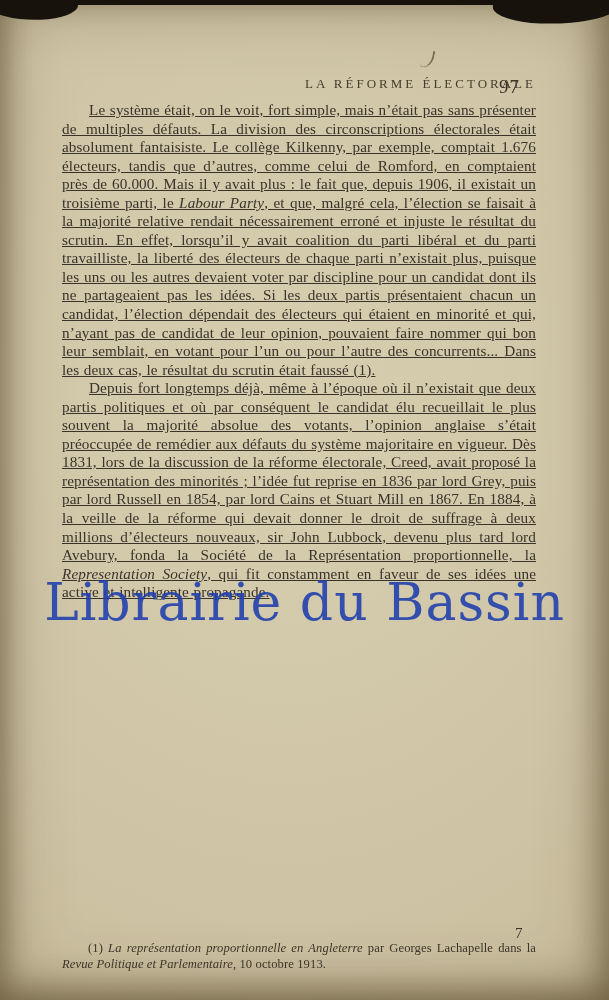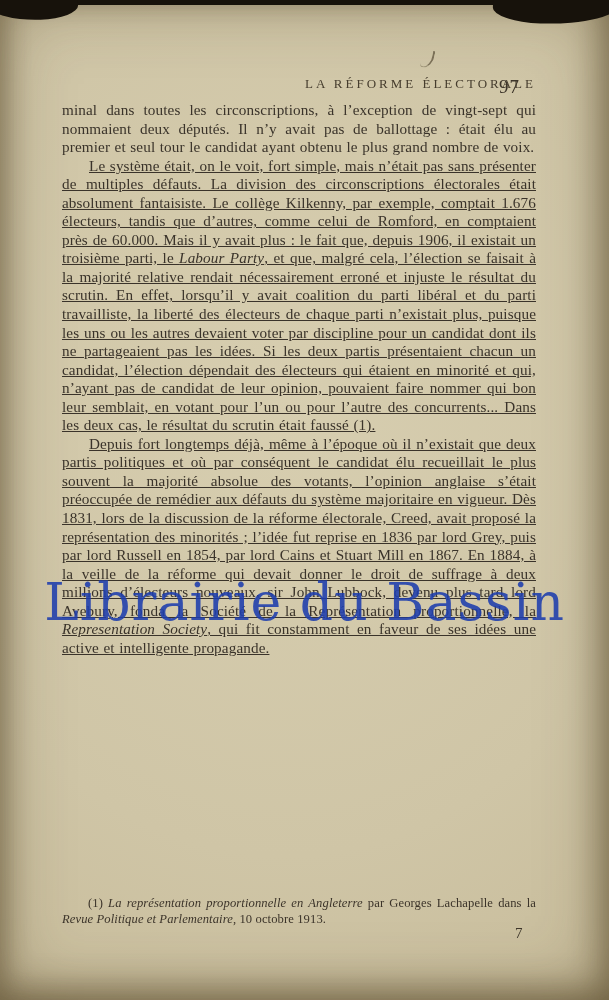--- a/index.html
+++ b/index.html
@@ -71,21 +71,21 @@
     position:absolute;top:572px;left:0;width:100%;
     text-align:center;
     font-family:"DejaVu Serif", serif;
     font-size:52px;
     letter-spacing:1px;
     white-space:nowrap;
     opacity:.88;
     pointer-events:none;
   }
   .footnote{
-    position:absolute;top:896px;left:62px;width:474px;
+    position:absolute;top:941px;left:62px;width:474px;
     font-size:12.6px;
     line-height:15.8px;
     text-align:justify;
     text-indent:26px;
     letter-spacing:.1px;
     color:#3c342a;
   }
   .folio{
     position:absolute;top:925px;left:515px;
     font-size:15px;
@@ -101,21 +101,20 @@
   <div class="corner-blob-left"></div>
   <div class="corner-blob-right"></div>
   <div class="stray-mark"></div>
 
   <div class="header">
     <div class="header-title">LA RÉFORME ÉLECTORALE</div>
     <div class="header-page">97</div>
   </div>
 
   <div class="body-text">
-      <p><span>minal dans toutes les circonscriptions, à l’exception de vingt-sept qui nommaient deux députés. Il n’y avait pas de ballottage : était élu au premier et seul tour le candidat ayant obtenu le plus grand nombre de voix.</span></p>
       <p class="indent"><span>Le système était, on le voit, fort simple, mais n’était pas sans présenter de multiples défauts. La division des circonscriptions électorales était absolument fantaisiste. Le collège Kilkenny, par exemple, comptait 1.676 électeurs, tandis que d’autres, comme celui de Romford, en comptaient près de 60.000. Mais il y avait plus : le fait que, depuis 1906, il existait un troisième parti, le </span><i>Labour Party</i><span>, et que, malgré cela, l’élection se faisait à la majorité relative rendait nécessairement erroné et injuste le résultat du scrutin. En effet, lorsqu’il y avait coalition du parti libéral et du parti travailliste, la liberté des électeurs de chaque parti n’existait plus, puisque les uns ou les autres devaient voter par discipline pour un candidat dont ils ne partageaient pas les idées. Si les deux partis présentaient chacun un candidat, l’élection dépendait des électeurs qui étaient en minorité et qui, n’ayant pas de candidat de leur opinion, pouvaient faire nommer qui bon leur semblait, en votant pour l’un ou pour l’autre des concurrents... Dans les deux cas, le résultat du scrutin était faussé (1).</span></p>
       <p class="indent"><span>Depuis fort longtemps déjà, même à l’époque où il n’existait que deux partis politiques et où par conséquent le candidat élu recueillait le plus souvent la majorité absolue des votants, l’opinion anglaise s’était préoccupée de remédier aux défauts du système majoritaire en vigueur. Dès 1831, lors de la discussion de la réforme électorale, Creed, avait proposé la représentation des minorités ; l’idée fut reprise en 1836 par lord Grey, puis par lord Russell en 1854, par lord Cains et Stuart Mill en 1867. En 1884, à la veille de la réforme qui devait donner le droit de suffrage à deux millions d’électeurs nouveaux, sir John Lubbock, devenu plus tard lord Avebury, fonda la Société de la Représentation proportionnelle, la </span><i>Representation Society</i><span>, qui fit constamment en faveur de ses idées une active et intelligente propagande.</span></p>
     </div>
 
   <div class="watermark" style="color: rgb(30, 62, 174);">Librairie du Bassin</div>
 
   <div class="footnote"><span>(1) </span><i>La représentation proportionnelle en Angleterre</i><span> par Georges Lachapelle dans la </span><i>Revue Politique et Parlementaire</i><span>, 10 octobre 1913.</span></div>
 
   <div class="folio">7</div>
 

